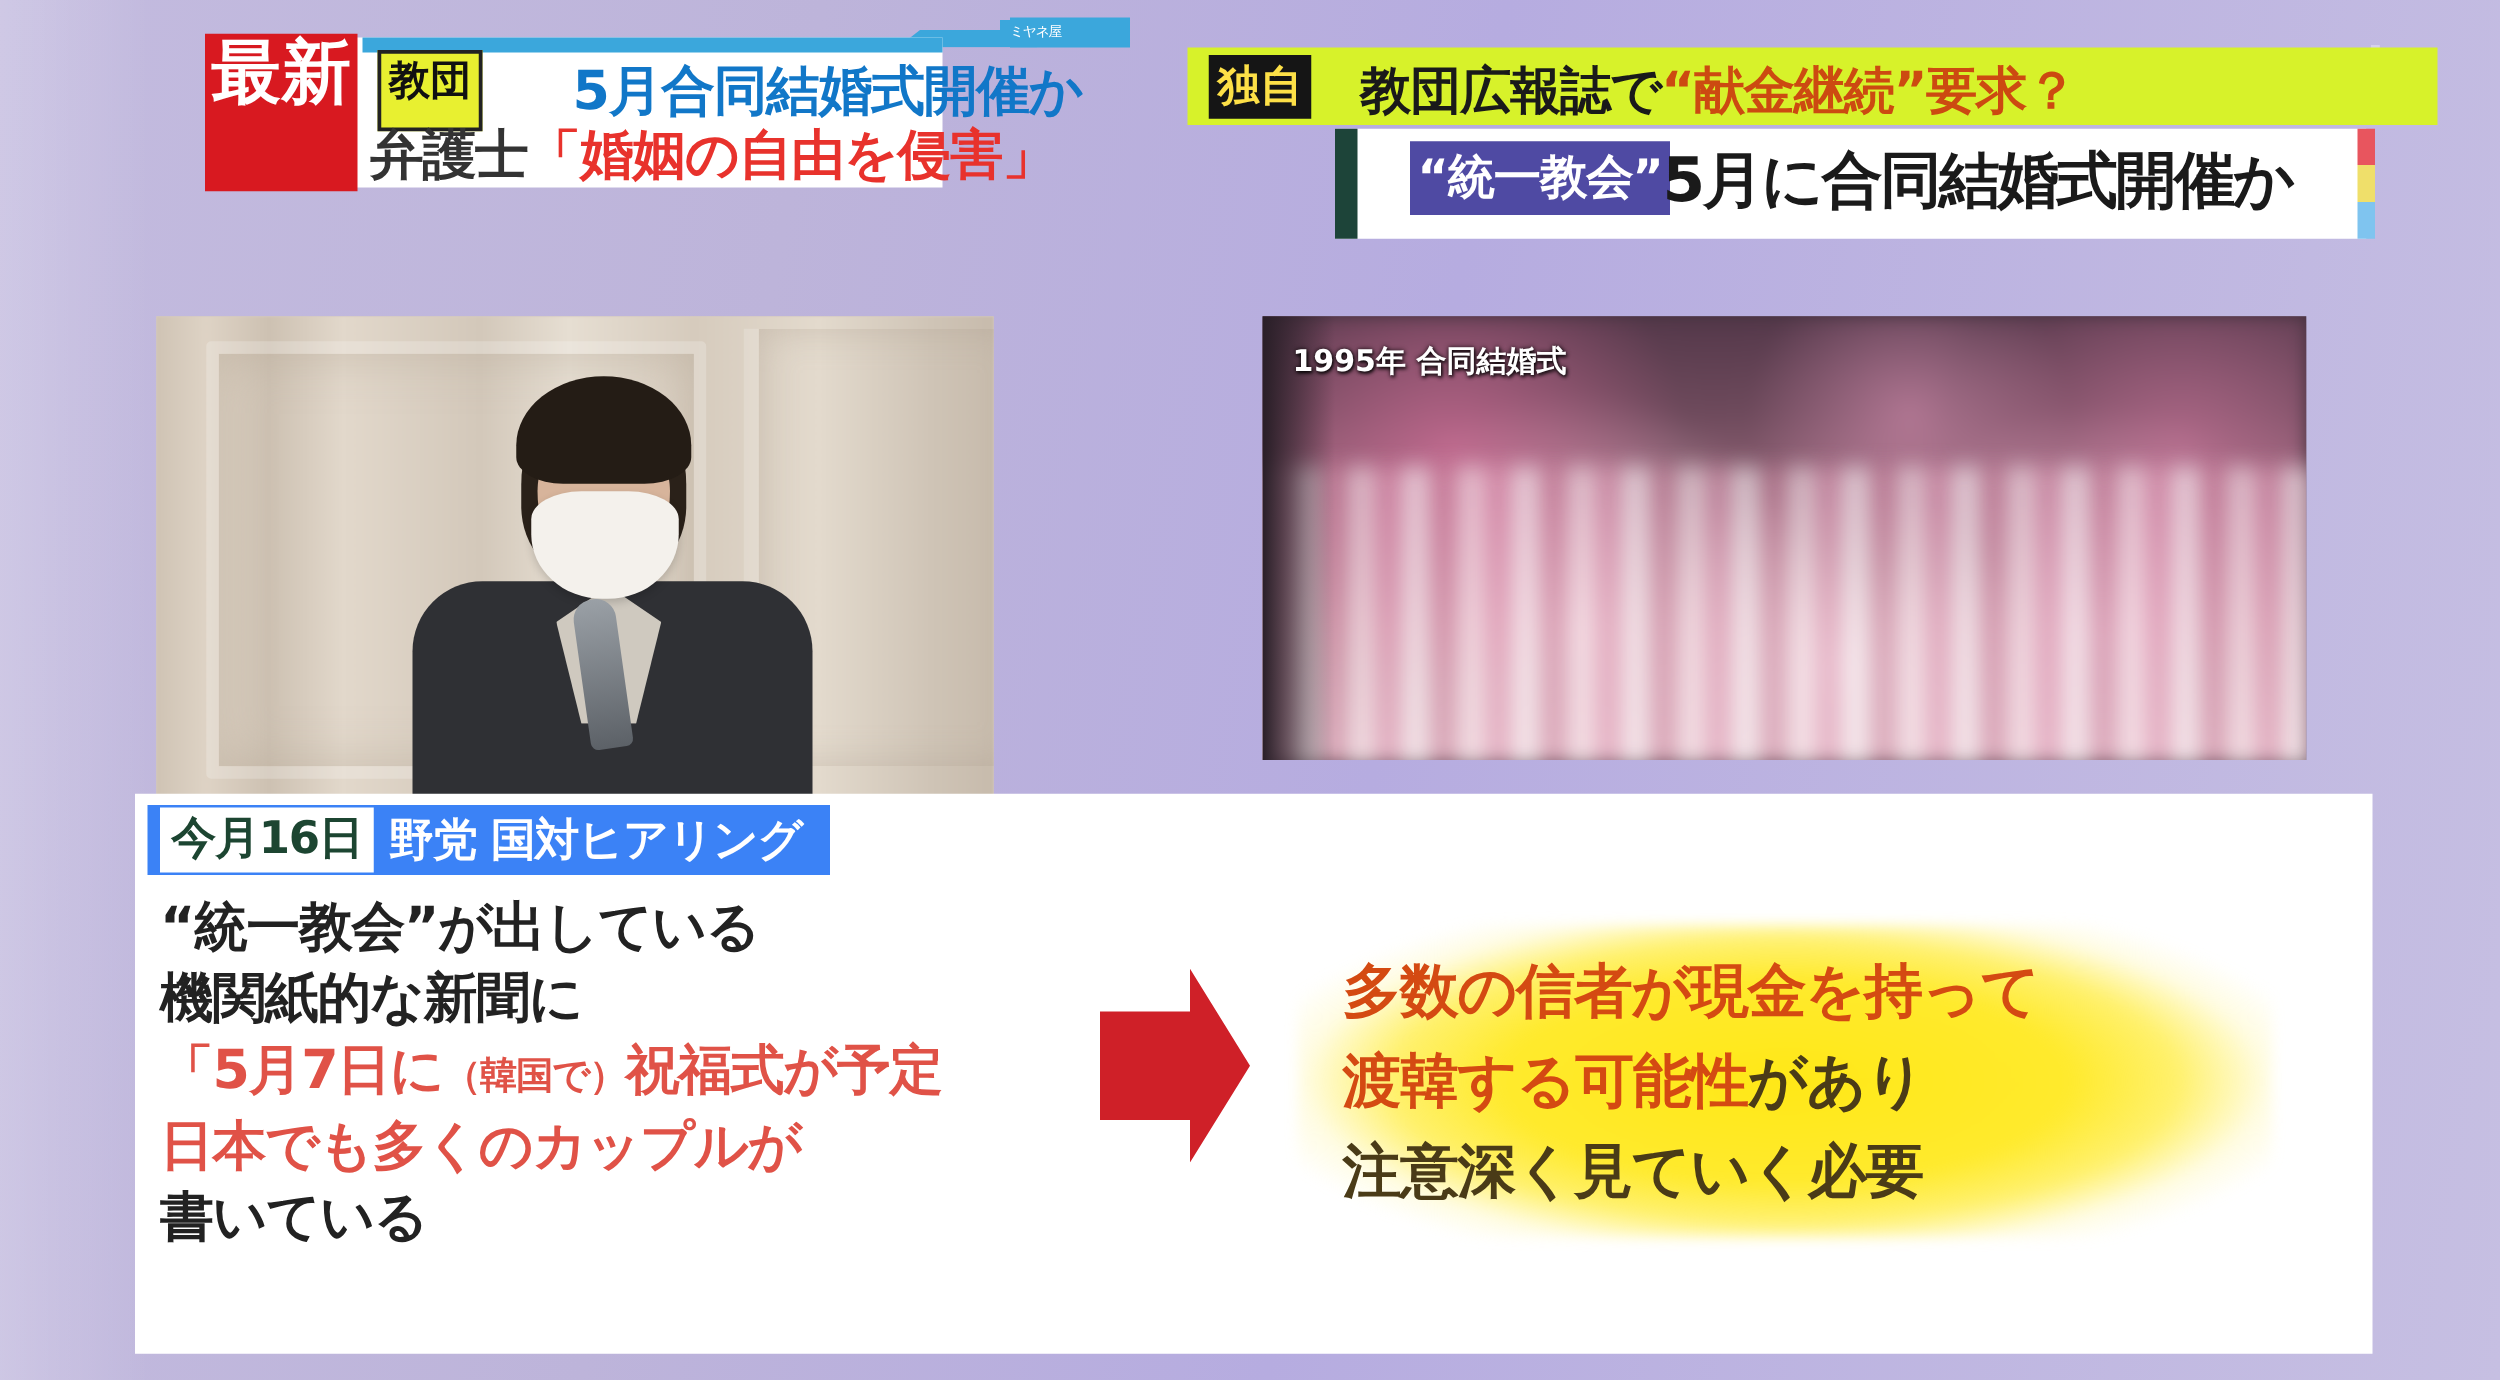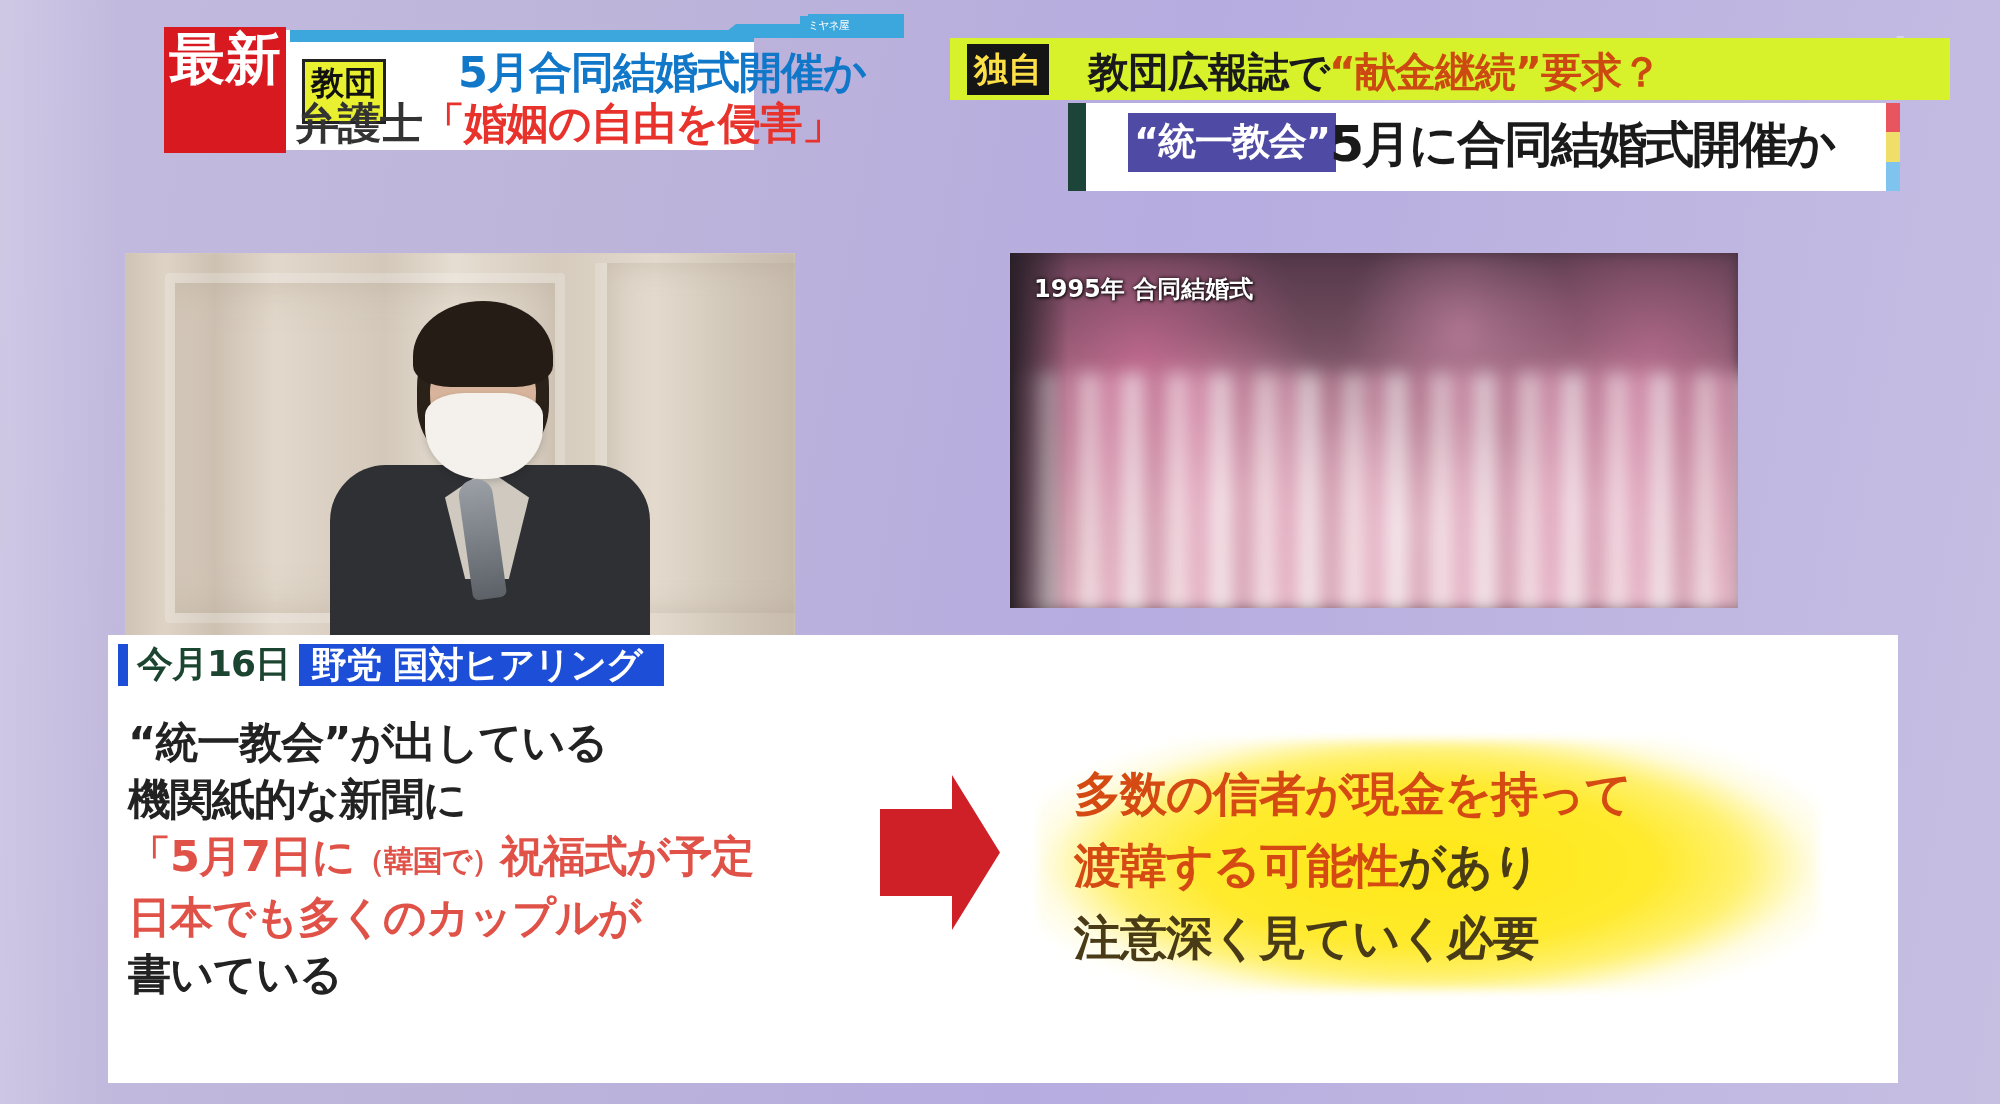--- a/index.html
+++ b/index.html
@@ -81,21 +81,21 @@
     font-size: 56px;
     font-weight: bold;
     line-height: 60px;
     text-align: center;
     letter-spacing: 0px;
     padding-top: 2px;
     box-sizing: border-box;
   }
   .badge-kyodan {
     position: absolute;
-    left: 302px; top: 59px;
+    left: 302px; top: 40px;
     background: #e8f030;
     border: 3px solid #222;
     color: #111;
     font-size: 33px;
     font-weight: bold;
     line-height: 1;
     padding: 4px 6px 22px;
     letter-spacing: 0px;
   }
   .hl-left-line1 {
@@ -270,21 +270,21 @@
     width: 34px; height: 120px;
     background: linear-gradient(180deg, #9aa0a6, #5c6167);
     border-radius: 16px 16px 6px 6px;
     transform: rotate(-8deg);
   }
 
   
   .photo-right {
     position: absolute;
     left: 1010px; top: 253px;
-    width: 728px; height: 355px;
+    width: 835px; height: 355px;
     overflow: hidden;
     background: #43313d;
   }
   .pr-bg {
     position: absolute; inset: 0;
     background:
       radial-gradient(circle at 18% 30%, rgba(240,120,170,.55), transparent 26%),
       radial-gradient(circle at 62% 22%, rgba(255,170,210,.45), transparent 22%),
       radial-gradient(circle at 88% 28%, rgba(255,140,190,.4), transparent 24%),
       radial-gradient(circle at 30% 70%, rgba(255,225,235,.55), transparent 30%),
@@ -326,22 +326,22 @@
     position: absolute;
     left: 108px; top: 635px;
     width: 1790px; height: 448px;
     background: #ffffff;
   }
 
   
   .greenbar {
     position: absolute;
     left: 118px; top: 644px;
-    height: 42px;
-    background: #1d4ed8;
+    height: 56px;
+    background: #3b82f6;
     display: flex;
     align-items: center;
     padding-right: 22px;
   }
   .greenbar-date {
     background: #ffffff;
     color: #1c4531;
     font-size: 36px;
     font-weight: bold;
     line-height: 1;

